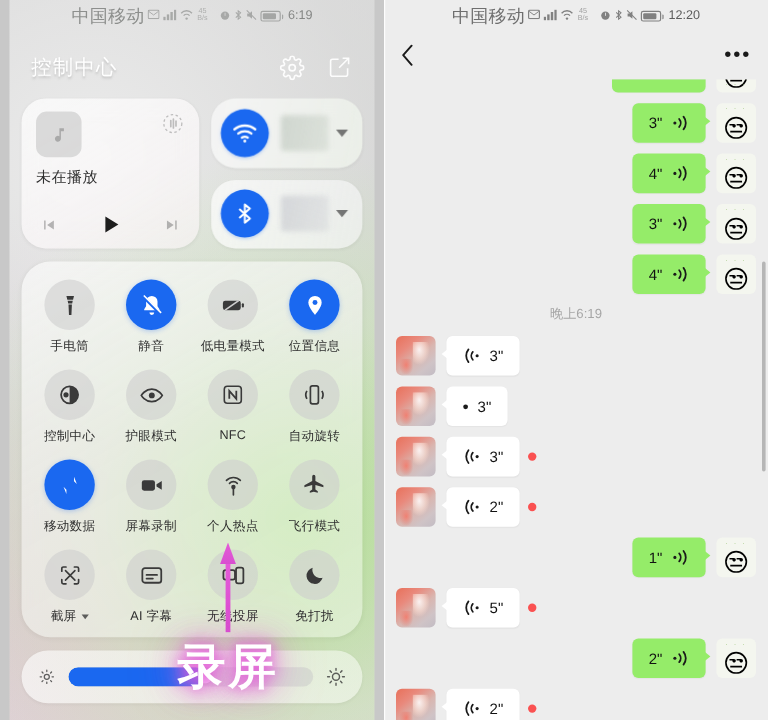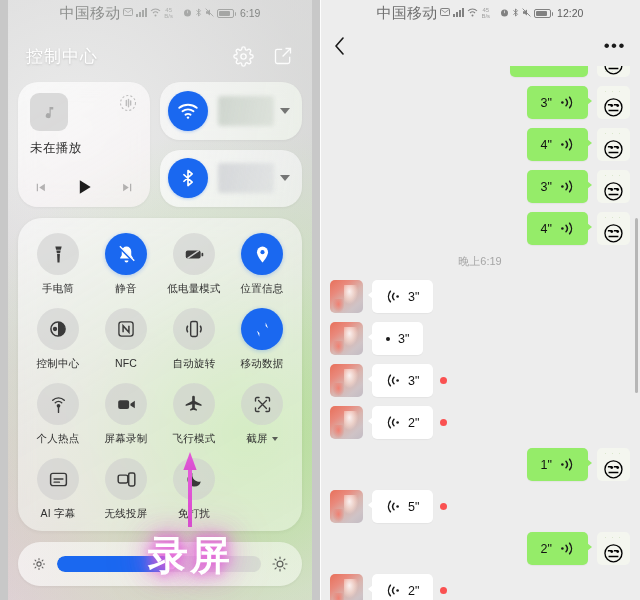--- a/index.html
+++ b/index.html
@@ -78,21 +78,21 @@
   .cc-body { position: relative; z-index: 3; padding: 0 18px; }
 
   .cc-row-top { display: flex; gap: 10px; }
   .card {
     background: rgba(255,255,255,0.50);
     border-radius: 20px;
     backdrop-filter: blur(8px);
     box-shadow: 0 1px 3px rgba(0,0,0,0.045);
   }
   .media-card {
-    width: 132px; height: 125px;
+    width: 148px; height: 125px;
     padding: 11px 12px 10px 12px;
     display: flex; flex-direction: column;
     background: linear-gradient(150deg, rgba(255,255,255,.70), rgba(255,248,250,.56));
   }
   .media-top { display:flex; align-items:flex-start; justify-content:space-between; }
   .album-art {
     width: 38px; height: 38px; border-radius: 9px;
     background: rgba(206,206,206,0.72);
     display:flex; align-items:center; justify-content:center;
     color:#a9a9a9; font-size: 16px;
@@ -504,20 +504,29 @@
             <div class="tcircle">
               <svg width="20" height="20" viewBox="0 0 24 24">
                   <circle cx="12" cy="12" r="8.5" fill="none" stroke="currentColor" stroke-width="1.8"></circle>
                   <path d="M12 3.5a8.5 8.5 0 0 1 0 17z" fill="currentColor"></path>
                   <circle cx="8.4" cy="12" r="2.6" fill="currentColor"></circle>
                 </svg>
             </div>
             <div class="tlabel">控制中心</div>
           </div>
 
+          <div class="tcell">
+            <div class="tcircle">
+              <svg width="21" height="21" viewBox="0 0 24 24" fill="none" stroke="currentColor" stroke-width="1.6">
+                  <path d="M2 12s3.6-6 10-6 10 6 10 6-3.6 6-10 6-10-6-10-6z"></path>
+                  <circle cx="12" cy="12" r="2.8" fill="currentColor" stroke="none"></circle>
+                </svg>
+            </div>
+            <div class="tlabel">护眼模式</div>
+          </div>
 
           <div class="tcell">
             <div class="tcircle">
               <svg width="20" height="20" viewBox="0 0 24 24" fill="none" stroke="currentColor" stroke-width="1.6">
                   <rect x="3.5" y="3.5" width="17" height="17" rx="3"></rect>
                   <path d="M8.5 16V8l7 8V8" stroke-width="1.8"></path>
                 </svg>
             </div>
             <div class="tlabel">NFC</div>
           </div>
@@ -532,42 +541,42 @@
             <div class="tlabel">自动旋转</div>
           </div>
 
           <div class="tcell">
             <div class="tcircle on">
               <svg width="19" height="19" viewBox="0 0 24 24" fill="currentColor">
                   <path d="M8 3v13.5L5 13.5 8 21zM16 21V7.5l3 3L16 3z"></path>
                 </svg>
             </div>
             <div class="tlabel">移动数据</div>
+          </div>
+
+          <div class="tcell">
+            <div class="tcircle">
+              <svg width="21" height="21" viewBox="0 0 24 24" fill="currentColor">
+                  <rect x="2.5" y="7" width="12.5" height="10" rx="2.2"></rect>
+                  <path d="M16.5 11l5-3.2v8.4l-5-3.2z"></path>
+                </svg>
+            </div>
+            <div class="tlabel">屏幕录制</div>
           </div>
 
           <div class="tcell">
             <div class="tcircle">
               <svg width="21" height="21" viewBox="0 0 24 24" fill="none" stroke="currentColor" stroke-width="1.6" stroke-linecap="round">
                   <circle cx="12" cy="13.5" r="2.1" fill="currentColor" stroke="none"></circle>
                   <path d="M8.3 10a5.2 5.2 0 0 1 7.4 0"></path>
                   <path d="M5.4 7.2a9.3 9.3 0 0 1 13.2 0"></path>
                   <path d="M12 15.6V21"></path>
                 </svg>
             </div>
             <div class="tlabel">个人热点</div>
-          </div>
-
-          <div class="tcell">
-            <div class="tcircle">
-              <svg width="21" height="21" viewBox="0 0 24 24" fill="currentColor">
-                  <rect x="2.5" y="7" width="12.5" height="10" rx="2.2"></rect>
-                  <path d="M16.5 11l5-3.2v8.4l-5-3.2z"></path>
-                </svg>
-            </div>
-            <div class="tlabel">屏幕录制</div>
           </div>
 
           <div class="tcell">
             <div class="tcircle">
               <svg width="20" height="20" viewBox="0 0 24 24" fill="currentColor">
                   <path d="M21 14.5v-2l-8-4.2V3.6a1.6 1.6 0 0 0-3.2 0v4.7L2 12.5v2l7.8-2.3v4.6l-2.4 1.6v1.6l4-1.1 4 1.1v-1.6l-2.4-1.6v-4.6z"></path>
                 </svg>
             </div>
             <div class="tlabel">飞行模式</div>
           </div>

